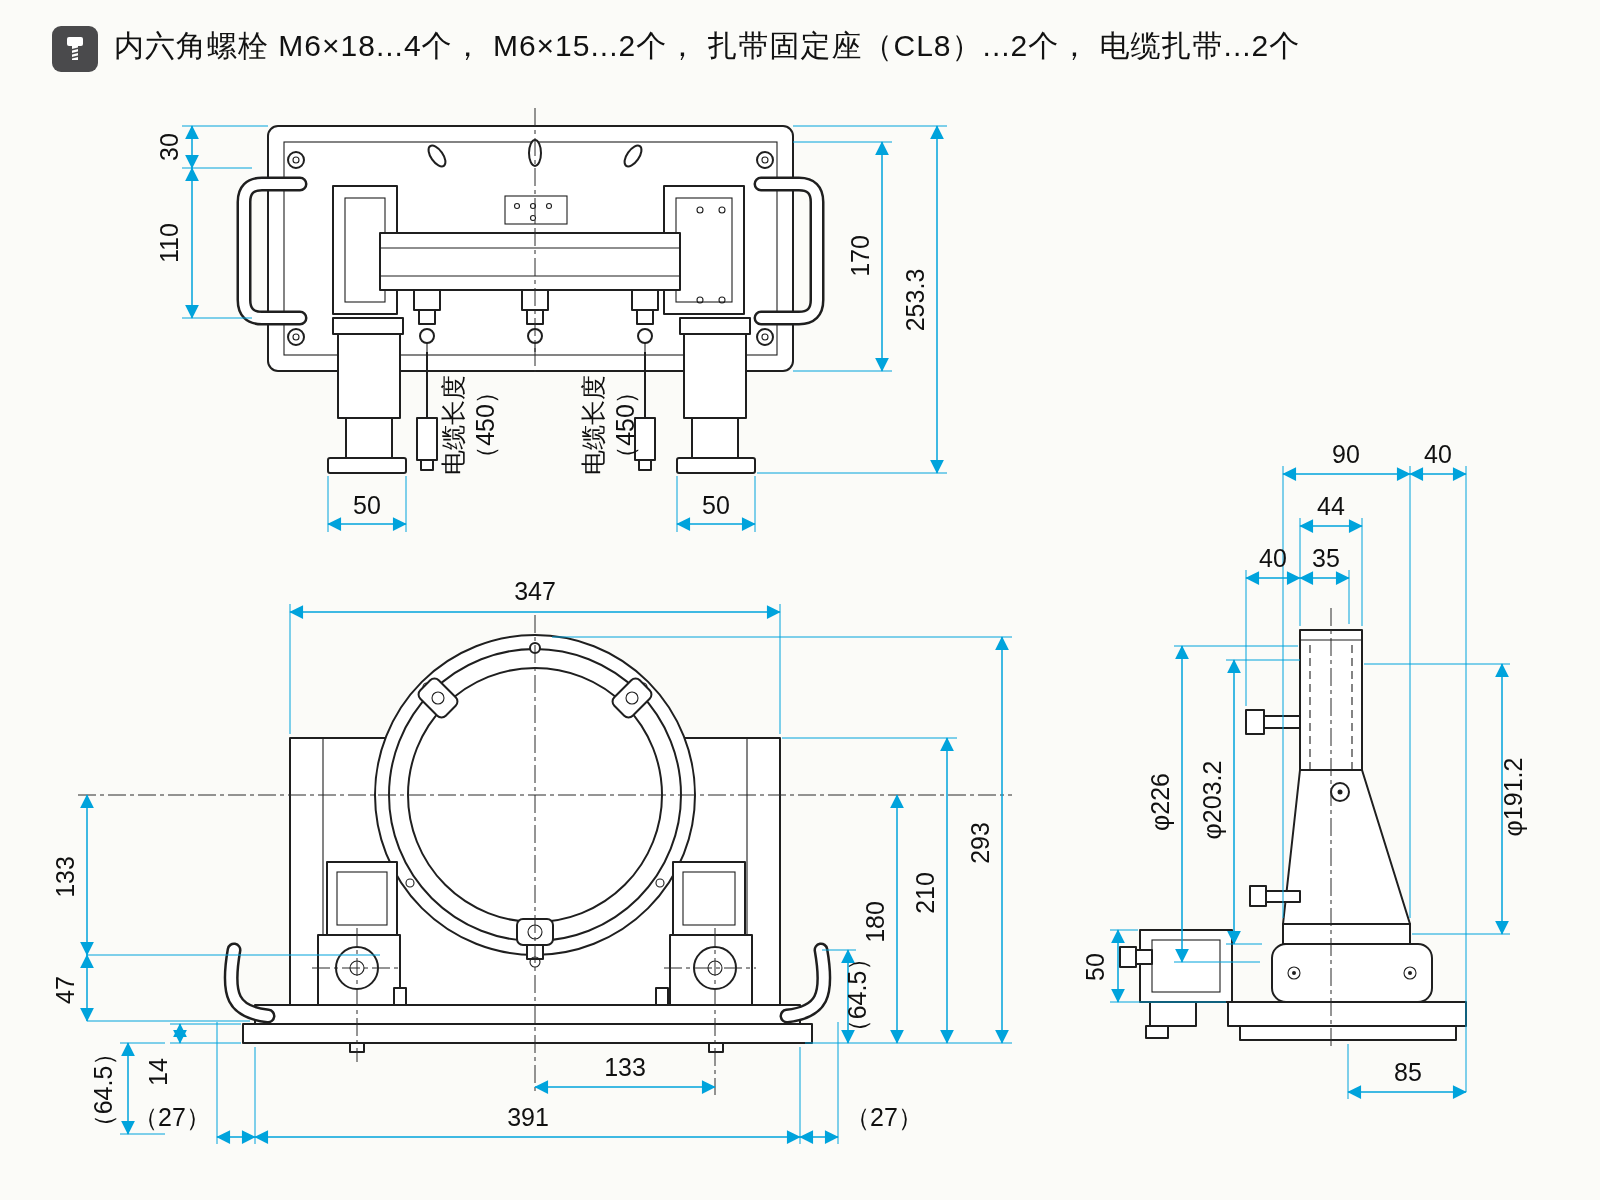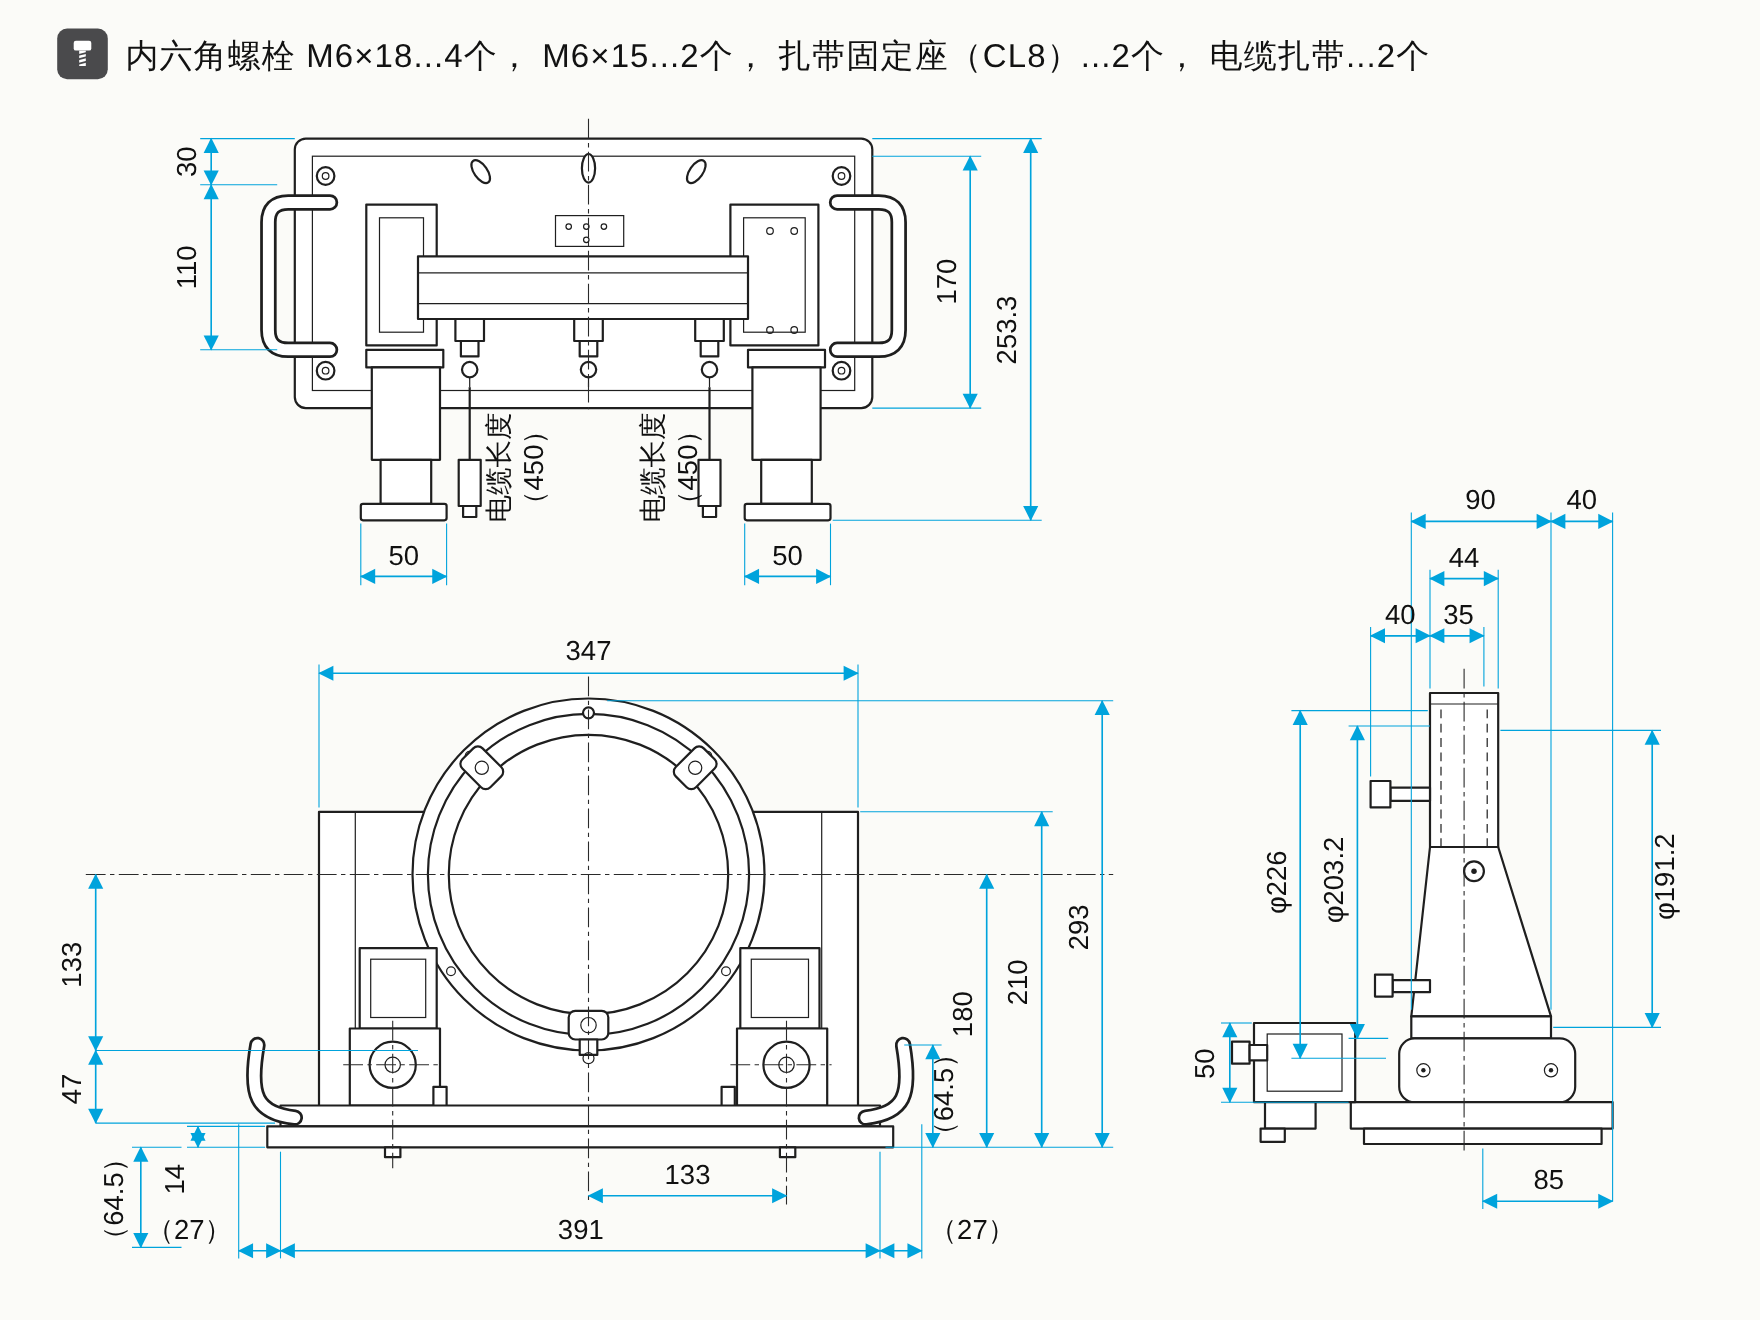--- a/index.html
+++ b/index.html
@@ -5,21 +5,21 @@
   html,body{margin:0;padding:0;}
   body{
     width:1600px;height:1200px;
     background:#fbfbf8;
     font-family:"Liberation Sans",sans-serif;
     position:relative;overflow:hidden;
   }
   .sheet{position:absolute;inset:0;}
   .hdr{
     position:absolute;left:52px;top:26px;
-    display:flex;align-items:flex-end;gap:16px;
+    display:flex;align-items:flex-start;gap:16px;
   }
   .hdr-icon{
     width:46px;height:46px;border-radius:9px;
     background:#4a4a4c;display:flex;align-items:center;justify-content:center;
     flex:0 0 auto;
   }
   .hdr-note{
     font-size:30px;color:#121212;letter-spacing:1px;
     white-space:nowrap;
   }

